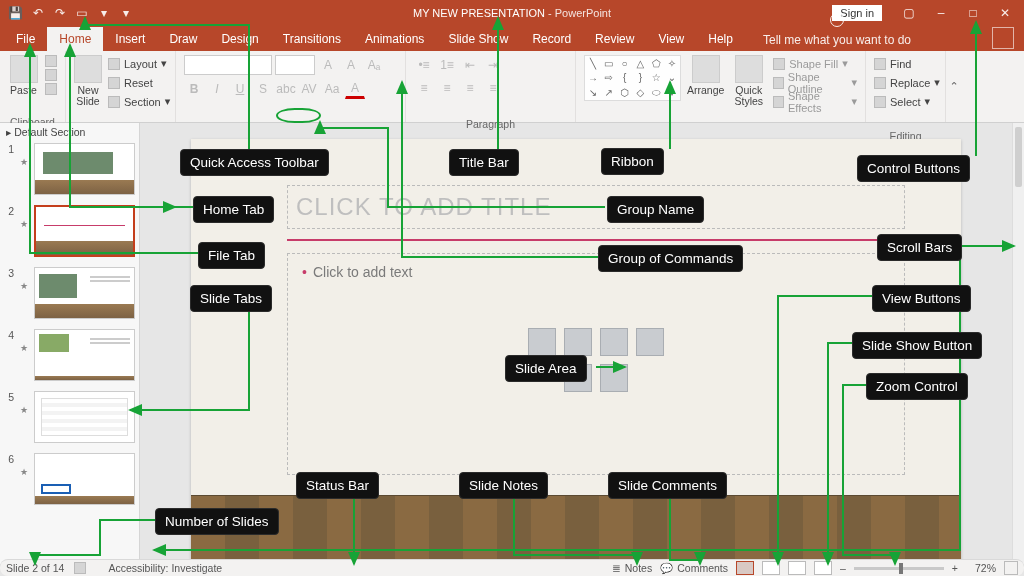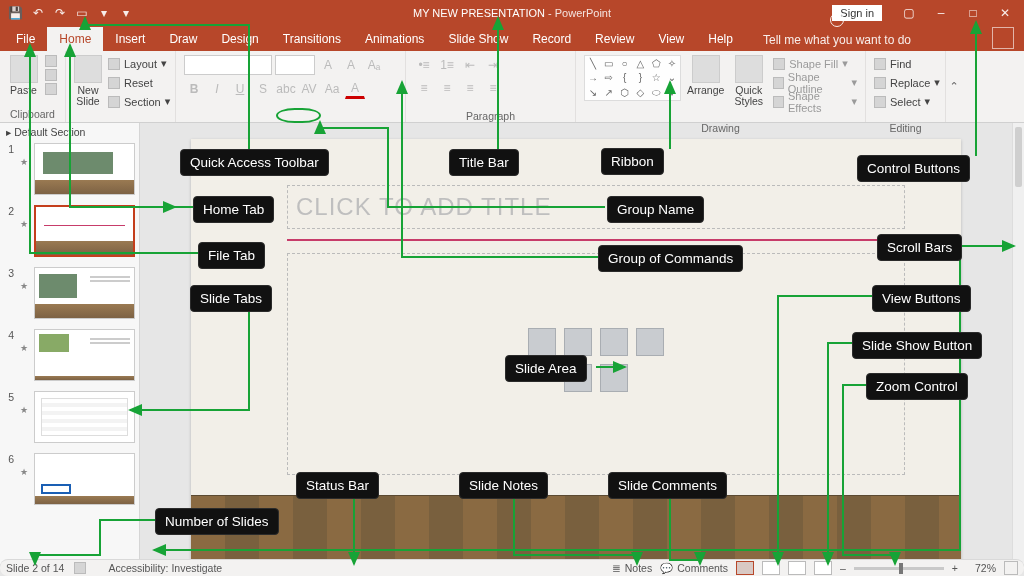--- a/index.html
+++ b/index.html
@@ -20,21 +20,21 @@
 .tab { padding: 5px 12px; cursor: pointer; }
 .tab.active { background:#f3f2f1; color:#b7472a; }
 .tell-me { margin-left: 18px; display:flex; align-items:center; gap:6px; opacity:.9; font-size:12px; padding-bottom:4px;flex-direction:column; }
 .bulb { width:14px; height:14px; border:1px solid #fff; border-radius:50%; position:relative; }
 .share-icn { margin-left:auto; width:22px; height:22px; border:1px solid rgba(255,255,255,.6); margin-bottom:2px; margin-right:6px; }
 
 
 .ribbon { height: 72px; background:#f3f2f1; display:flex; border-bottom:1px solid #d0d0d0; font-size:11px; color:#444; }
 .group { border-right:1px solid #e2e0df; padding:4px 8px 2px; display:flex; flex-direction:column; }
 .group-content { display:flex; gap:6px; flex:1; align-items:flex-start; }
-.group-label { text-align:center; font-size:10.5px; color:#666; margin-top:12px; }
+.group-label { text-align:center; font-size:10.5px; color:#666; margin-top:20px; }
 .big-btn { display:flex; flex-direction:column; align-items:center; gap:2px; width:42px; }
 .big-icon { width:28px; height:28px; background:#ddd; border:1px solid #ccc; }
 .big-btn span { font-size:10.5px; text-align:center; line-height:11px; }
 .vlist { display:flex; flex-direction:column; gap:2px; }
 .small-item { font-size:11px; height:17px; display:flex; align-items:center; gap:4px; }
 .small-ic { width:12px; height:12px; background:#d5d5d5; border:1px solid #bbb; display:inline-block; }
 .font-row { display:flex; gap:3px; align-items:center; }
 .font-btn { width:20px; height:20px; border:1px solid transparent; display:flex; align-items:center; justify-content:center; color:#bbb; font-size:12px; }
 .select-box { width:88px; height:20px; border:1px solid #ccc; background:#fff; font-size:11px; padding:0 4px; color:#bbb; }
 .para-grid { display:grid; grid-template-columns:repeat(4,20px); gap:3px; }
@@ -236,21 +236,20 @@
           <div class="big-icon"></div>
           <span style="white-space:pre">Quick
 Styles</span>
         </div>
       <div class="vlist" style="color:#9a9a9a">
         <div class="small-item"><span class="small-ic"></span><span>Shape Fill</span> ▾</div>
         <div class="small-item"><span class="small-ic"></span><span>Shape Outline</span> ▾</div>
         <div class="small-item"><span class="small-ic"></span><span>Shape Effects</span> ▾</div>
       </div>
     </div>
-    <div class="group-label">Drawing</div>
   </div>
 
   <div class="group" style="width:80px">
     <div class="group-content">
       <div class="vlist">
         <div class="small-item">
             <span class="small-ic"></span>
             <span>Find</span>
           </div>
         <div class="small-item"><span class="small-ic"></span><span>Replace</span> ▾</div>
@@ -316,20 +315,21 @@
       </div>
   </div>
 
   <div class="slide-area">
     <div class="slide">
       <div class="title-ph">
           <span>CLICK TO ADD TITLE</span>
         </div>
       <div class="accent-line"></div>
       <div class="body-ph">
+        <div class="bullet-line"><span class="bullet-dot">•</span><span>Click to add text</span></div>
         <div class="ph-icons">
           <div class="ph-ic"></div>
           <div class="ph-ic"></div>
           <div class="ph-ic"></div>
           <div class="ph-ic"></div>
           <div class="ph-ic" style="grid-column:2"></div>
           <div class="ph-ic"></div>
         </div>
       </div>
       <div class="floor"></div>

